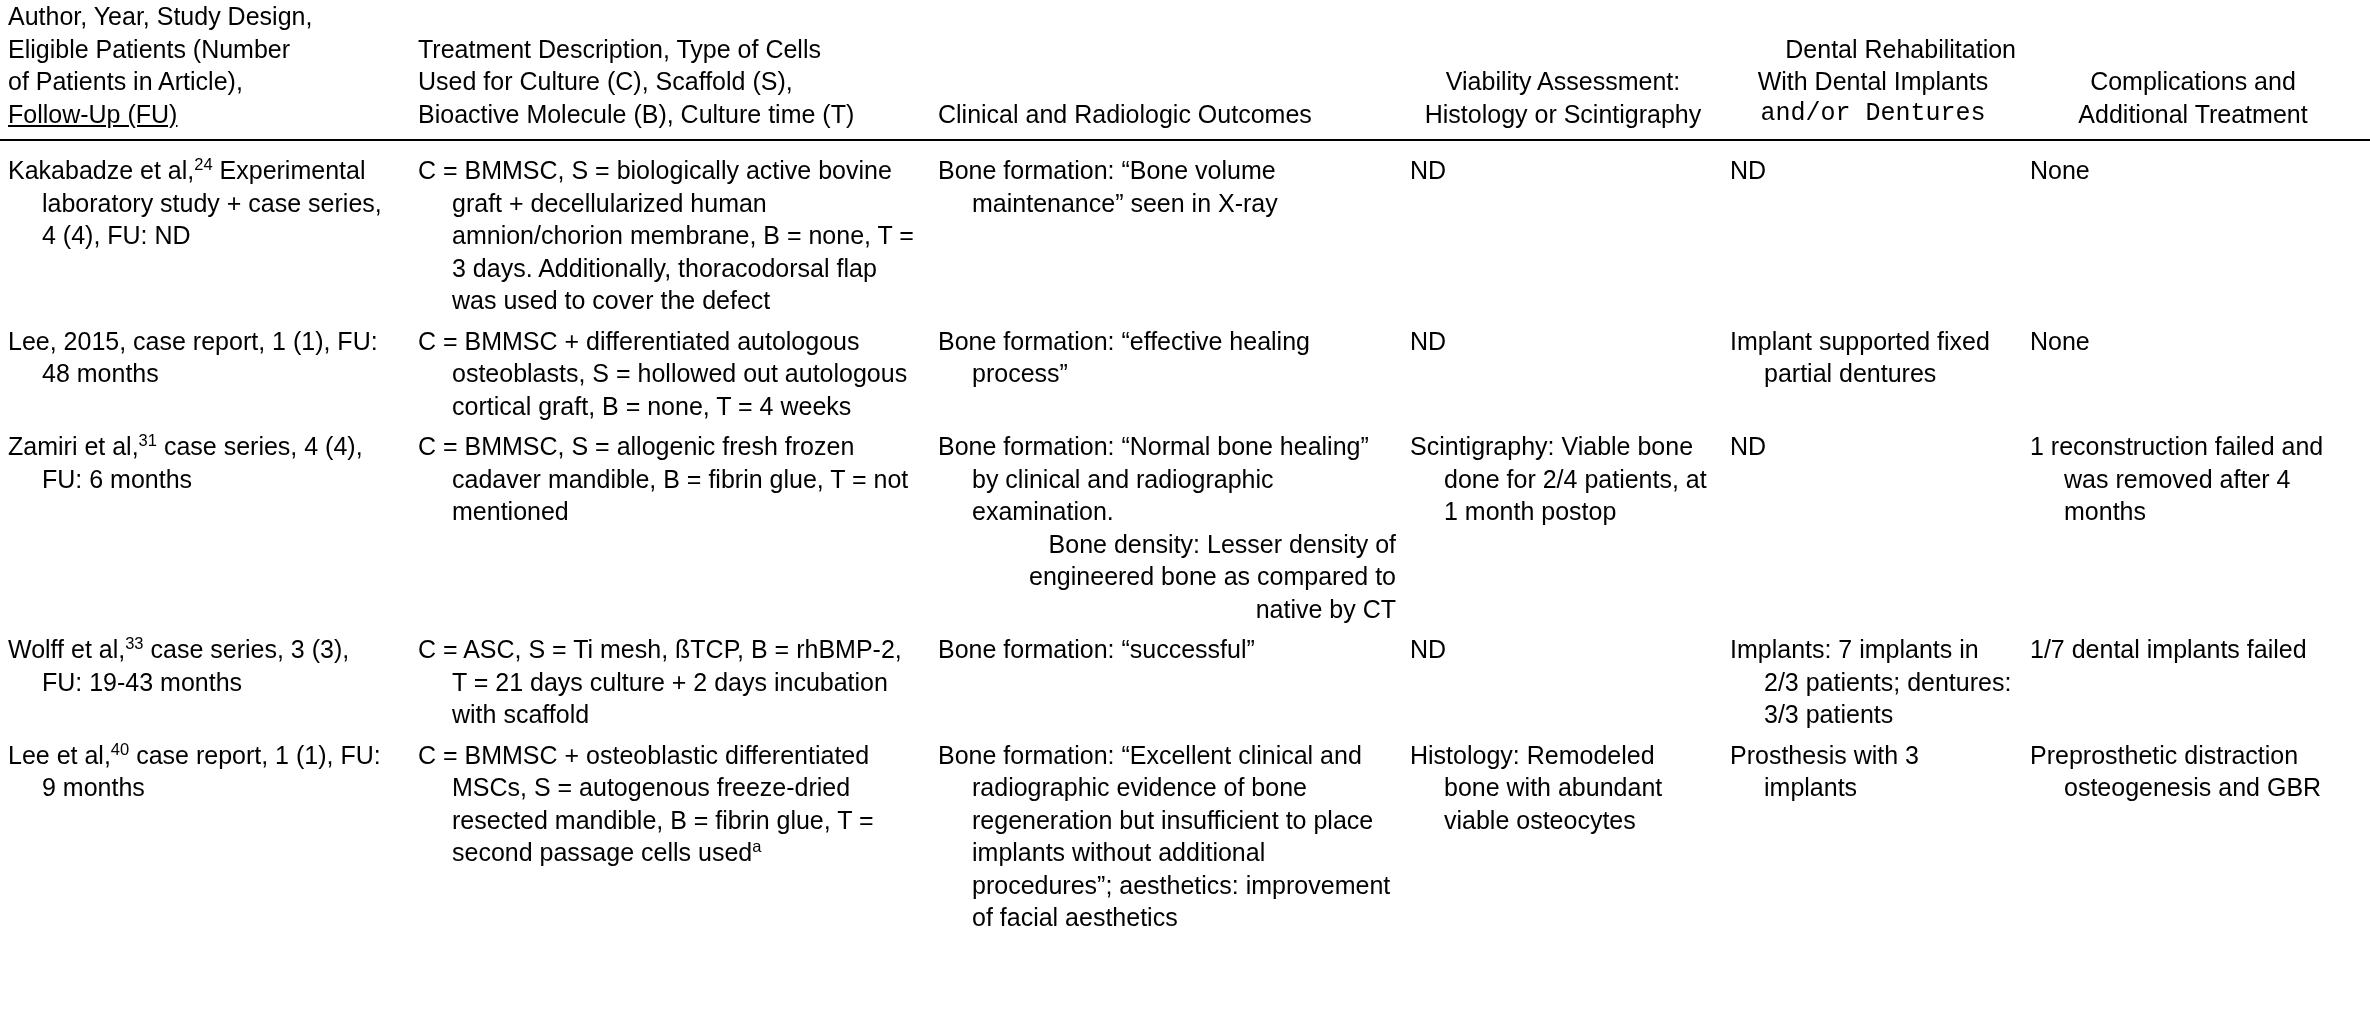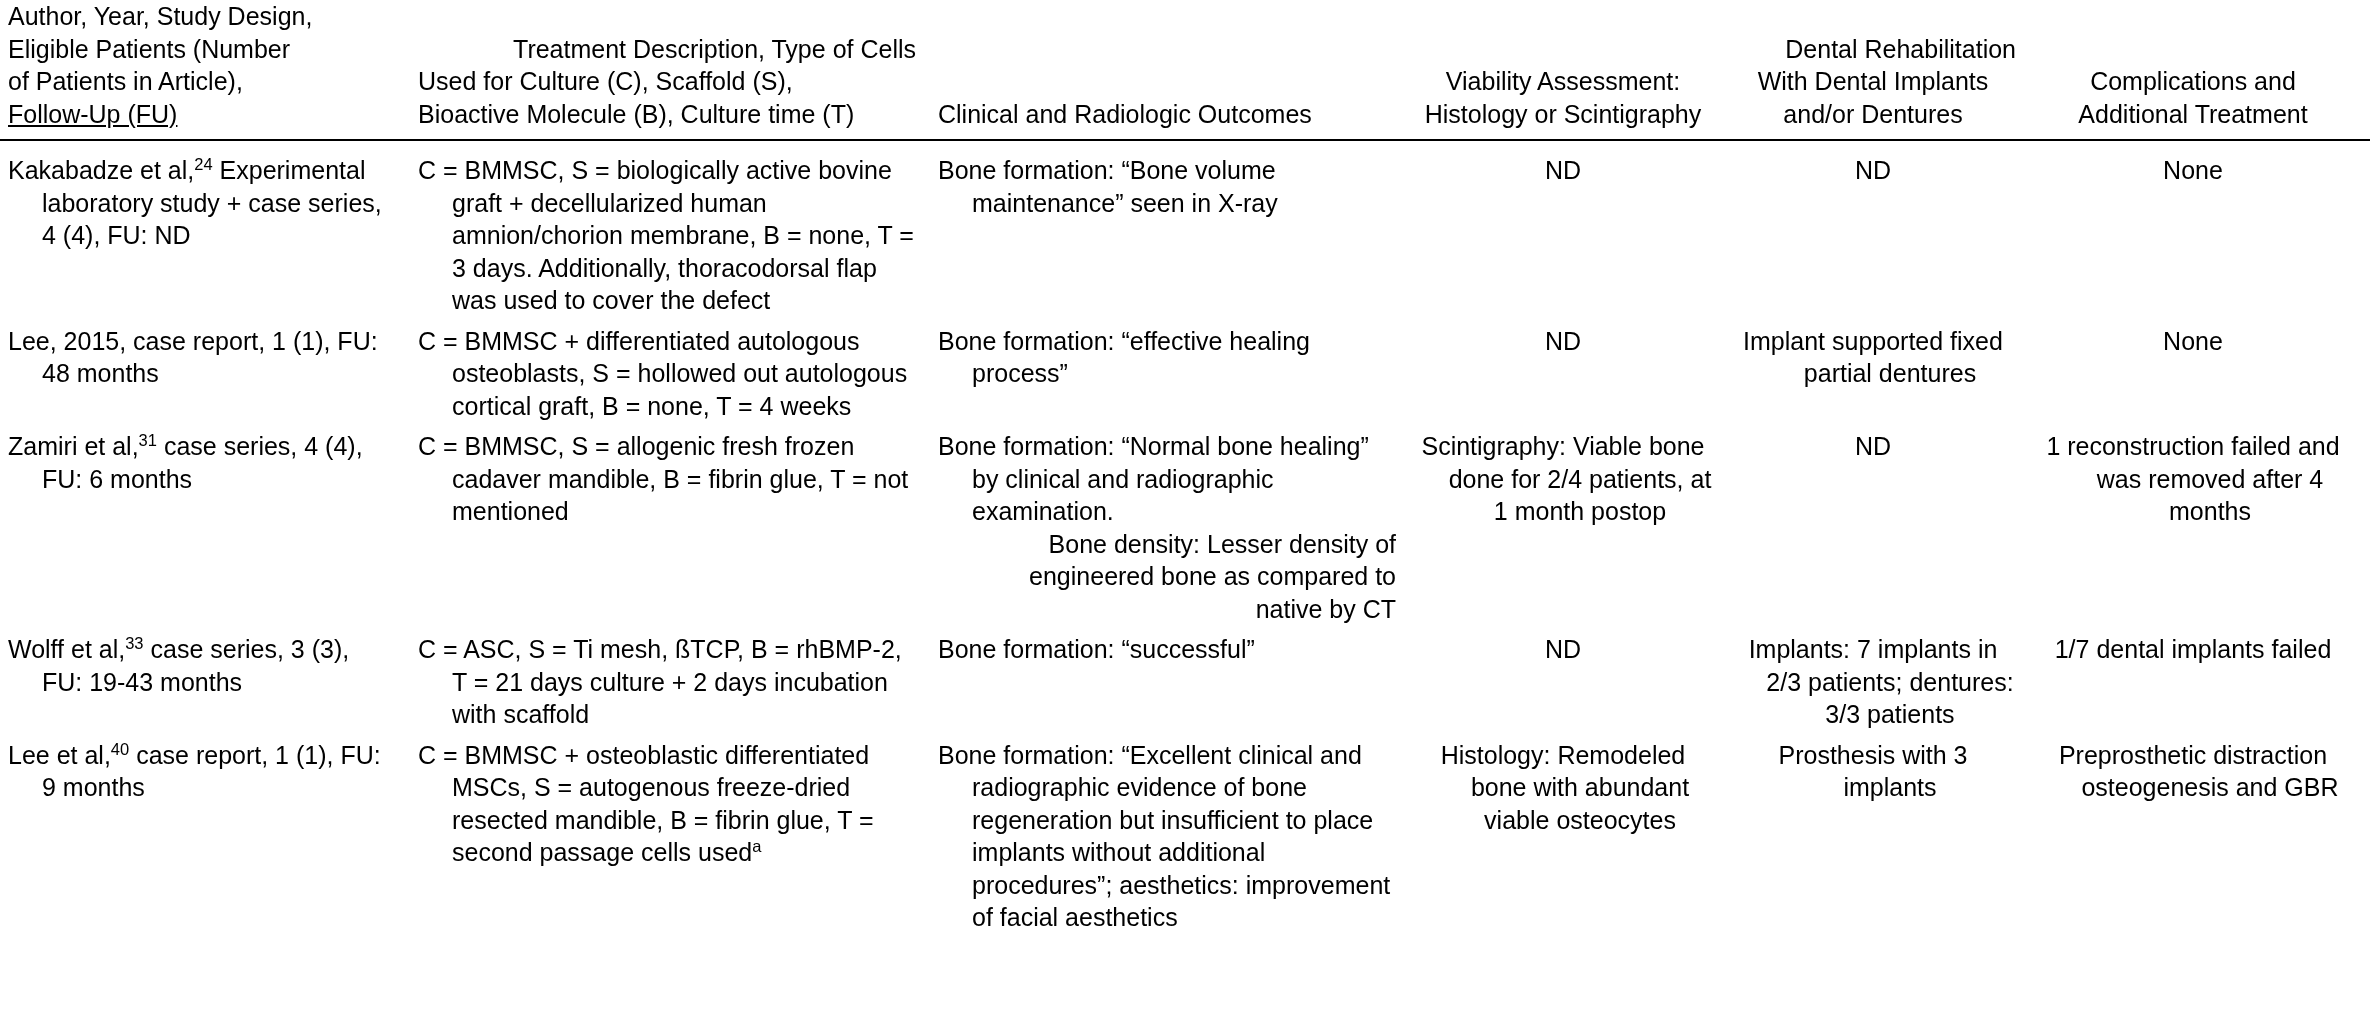--- a/index.html
+++ b/index.html
@@ -69,21 +69,21 @@
     padding-left: 34px;
     text-indent: -34px;
     white-space: normal;
   }
   .hang + .hang { margin-top: 0; text-align: right; }
 
   .center .hang {
     display: block;
     padding-left: 34px;
     text-indent: -34px;
-    text-align: center;
+    text-align: left;
   }
 
   sup {
     font-size: 0.66em;
     vertical-align: super;
     line-height: 0;
   }
 </style>
 </head>
 <body>
@@ -100,35 +100,35 @@
     </colgroup>
     <thead>
       <tr>
         <th class="left">
             <span style="display: block;">Author, Year, Study Design,</span>
             <span style="display: block;">Eligible Patients (Number</span>
             <span style="display: block;">of Patients in Article),</span>
             <span style="display: block; text-decoration: underline;">Follow-Up (FU)</span>
           </th>
         <th class="left">
-            <span style="display: block; text-align: right;">Treatment Description, Type of Cells</span>
+            <span style="display: block;">Treatment Description, Type of Cells</span>
             <span style="display: block;">Used for Culture (C), Scaffold (S),</span>
             <span style="display: block;">Bioactive Molecule (B), Culture time (T)</span>
           </th>
         <th class="left">
             <span style="display: block;">Clinical and Radiologic Outcomes</span>
           </th>
         <th class="center">
             <span style="display: block;">Viability Assessment:</span>
             <span style="display: block;">Histology or Scintigraphy</span>
           </th>
         <th class="center">
             <span style="display: block; text-align: right;">Dental Rehabilitation</span>
             <span style="display: block;">With Dental Implants</span>
-            <span style="display: block;">and/or Dentures</span>
+            <span style="display: block; font-family: Liberation Mono, monospace;">and/or Dentures</span>
           </th>
         <th class="center">
             <span style="display: block;">Complications and</span>
             <span style="display: block;">Additional Treatment</span>
           </th>
       </tr>
     </thead>
     <tbody id="table-body">
         <tr class="table-row first-row">
           <td class="left">

